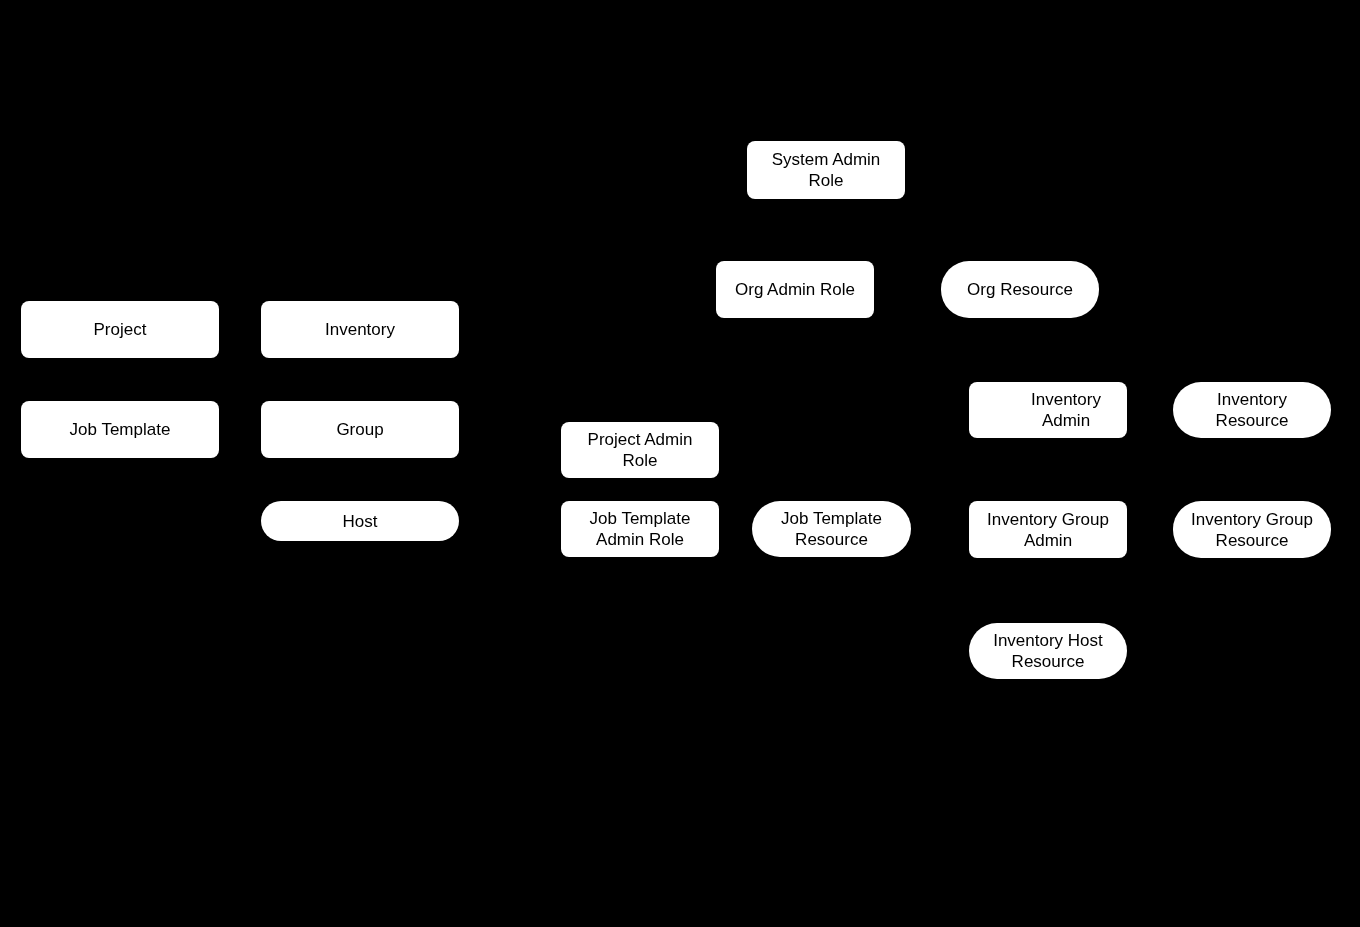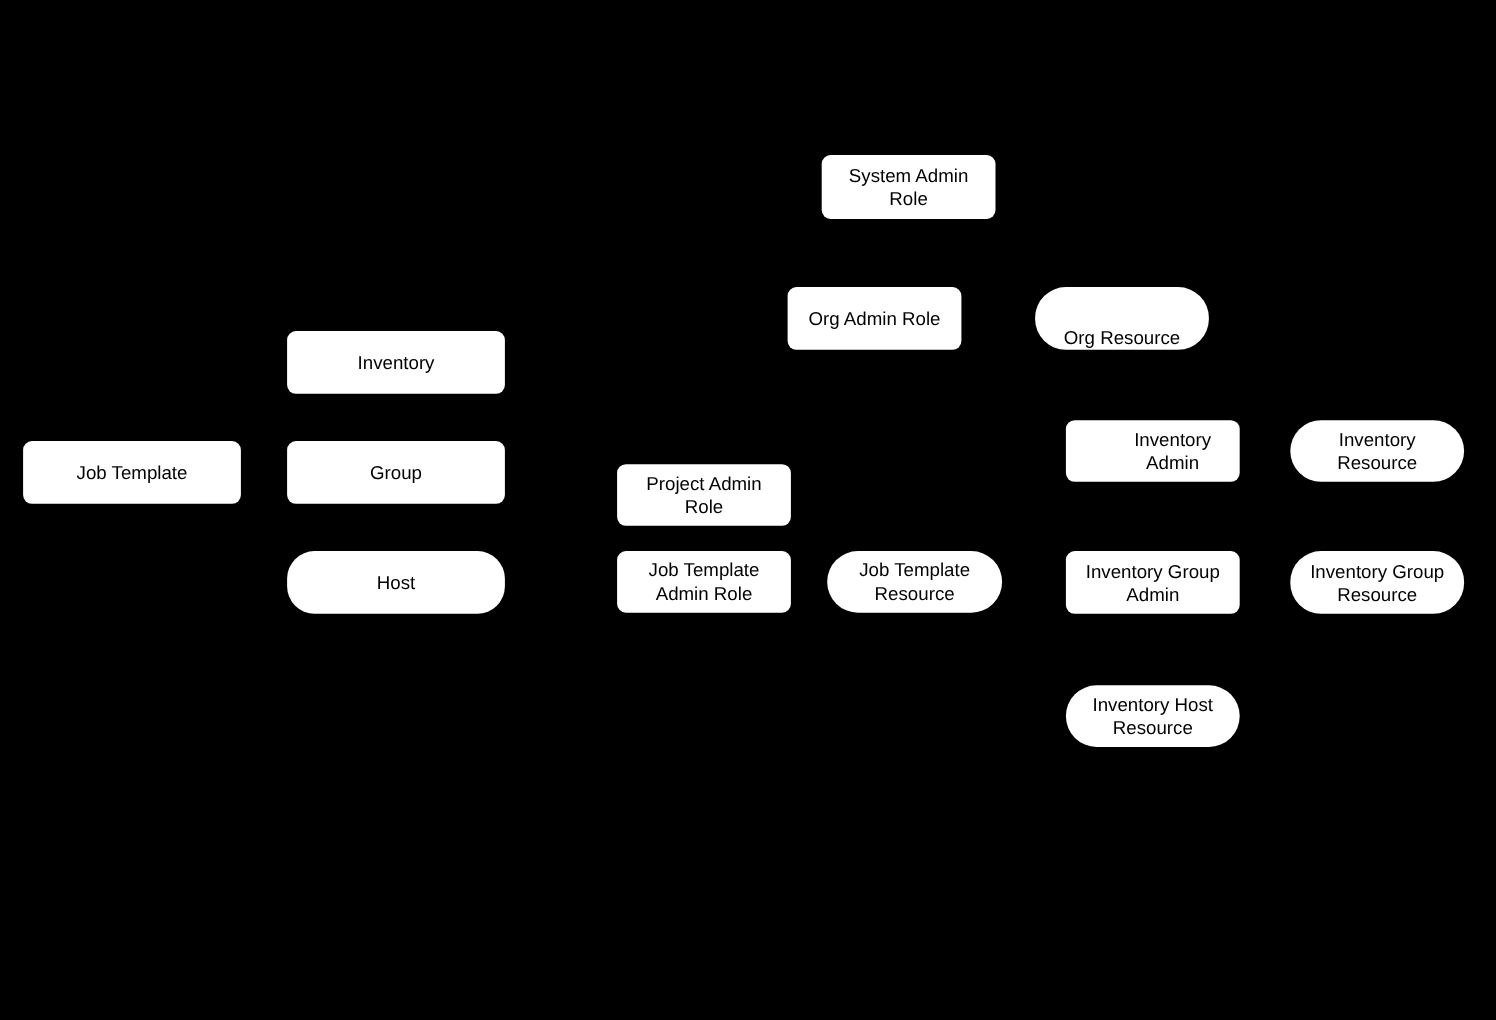--- a/index.html
+++ b/index.html
@@ -38,47 +38,50 @@
     white-space: pre-line;
     padding: 0 6px;
   }
 </style>
 </head>
 <body>
 
 <div class="canvas">
 
 
+  <div class="node rect" style="left:21px; top:301px; width:198px; height:57px;">
+    <span class="label">Project</span>
+  </div>
 
   <div class="node rect" style="left:261px; top:301px; width:198px; height:57px;">
     <span class="label">Inventory</span>
   </div>
 
   <div class="node rect" style="left:21px; top:401px; width:198px; height:57px;">
     <span class="label">Job Template</span>
   </div>
 
   <div class="node rect" style="left:261px; top:401px; width:198px; height:57px;">
     <span class="label">Group</span>
   </div>
 
-  <div class="node rect" style="left:261px; top:501px; width:198px; height:57px;border-radius:25px;">
+  <div class="node rect" style="left:261px; top:501px; width:198px; height:40px;border-radius:25px;">
     <span class="label">Host</span>
   </div>
 
   <div class="node rect" style="left:701px; top:141px; width:158px; height:58px;margin-left:46px;">
     <span class="label">System Admin
 Role</span>
   </div>
 
   <div class="node rect" style="left:701px; top:261px; width:158px; height:57px;margin-left:15px;">
     <span class="label">Org Admin Role</span>
   </div>
 
-  <div class="node stadium" style="left:941px; top:261px; width:158px; height:57px;align-items:flex-end;">
+  <div class="node stadium" style="left:941px; top:261px; width:158px; height:57px;">
     <span class="label">Org Resource</span>
   </div>
 
   <div class="node rect" style="left:561px; top:382px; width:158px; height:56px;margin-top:40px;">
     <span class="label">Project Admin
 Role</span>
   </div>
 
 
   <div class="node rect" style="left:969px; top:382px; width:158px; height:56px;padding-left:36px;">

